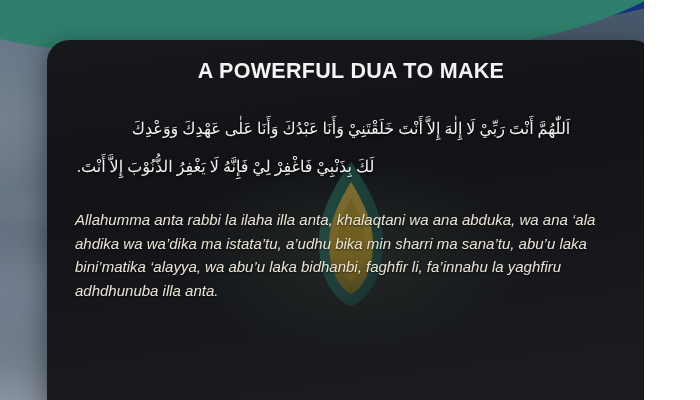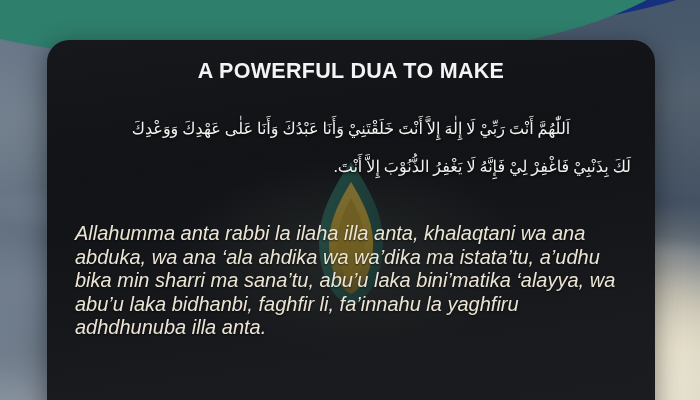--- a/index.html
+++ b/index.html
@@ -6,21 +6,21 @@
 
   html, body {
     width: 700px;
     height: 400px;
     overflow: hidden;
     font-family: "Liberation Sans", sans-serif;
   }
 
   #stage {
     position: relative;
-    width: 700px;
+    width: 644px;
     height: 400px;
     overflow: hidden;
     background: #3f4e5e;
   }
 
   
   .bg-sky {
     position: absolute;
     inset: 0;
     background:
@@ -150,29 +150,29 @@
     direction: rtl;
     font-family: Liberation Serif, serif;
     font-size: 16px;
     line-height: 38px;
     text-align: center;
     white-space: nowrap;
     text-shadow: 0 1px 3px rgba(0,0,0,0.8);
   }
 
   .arabic .ar-line { display: block; }
-  .arabic .ar-line.last { text-align: right; padding-left: 6px; }
+  .arabic .ar-line.last { text-align: left; padding-left: 6px; }
 
   
   .translit {
-    margin-top: 36px;
+    margin-top: 22px;
     color: #ece4d4;
     font-family: "Liberation Sans", sans-serif;
     font-style: italic;
-    font-size: 20px;
+    font-size: 15px;
     line-height: 23.5px;
     text-align: left;
     padding-left: 4px;
     padding-right: 8px;
     text-shadow: 0 1px 2px rgba(0,0,0,0.65);
   }
 </style>
 </head>
 <body>
 

